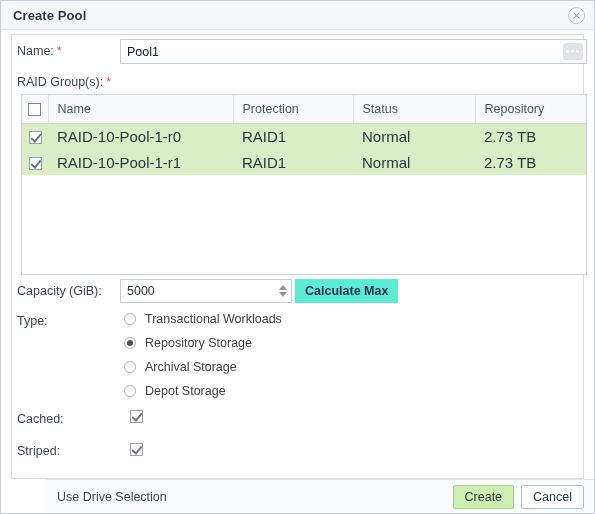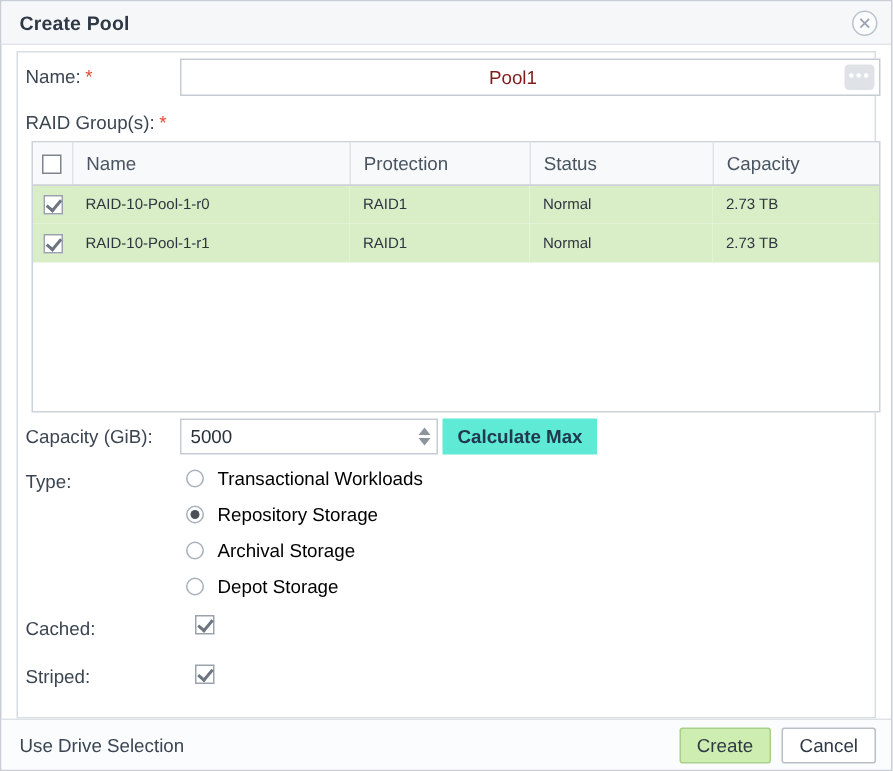--- a/index.html
+++ b/index.html
@@ -55,22 +55,22 @@
   }
   .req{color:#e04b34;margin-left:3px;font-size:12.5px;}
   .name-label{position:absolute;left:5px;top:9px;}
   .name-field{
     position:absolute;left:108px;top:4px;width:467px;height:25px;
     border:1px solid #c6ccd3;background:#fff;box-sizing:border-box;
     display:flex;align-items:center;
   }
   .name-input{
     border:0;outline:0;background:transparent;
-    font-family:"Liberation Sans", sans-serif;font-size:12.5px;color:#7f1d1d;
-    padding:0 6px;height:23px;width:430px;text-align:center;
+    font-family:"Liberation Sans", sans-serif;font-size:12.5px;color:#0f172a;
+    padding:0 6px;height:23px;width:430px;
   }
   .dots-btn{
     position:absolute;right:3px;top:3px;width:20px;height:17px;
     background:#dfe3e8;border-radius:3px;
     display:flex;align-items:center;justify-content:center;
     color:#ffffff;font-size:11px;line-height:7px;letter-spacing:1px;
     cursor:pointer;box-sizing:border-box;
   }
   .raid-label{position:absolute;left:5px;top:40px;}
 
@@ -92,21 +92,21 @@
     height:28px;
     padding:0 0 0 9px;
     box-sizing:border-box;
     margin-left:32px;
   }
   table.grid th.chk-col{width:26px;padding:0;text-align:center;border-right:1px solid #dfe3e8;}
   table.grid th:last-child{border-right:0;}
   table.grid td{
     height:26px;
     padding:0 0 0 9px;
-    font-size:10px;color:#2d3640;
+    font-size:15px;color:#2d3640;
     border:0;
     box-sizing:border-box;
   }
   table.grid td.chk-col{width:26px;padding:0;text-align:center;}
   tr.selected td{background:#d9edc6;}
   tr.plain td{background:#ffffff;}
   tr.row-last td{border-bottom:1px solid #e6e9ed;}
   .col-name{width:185px;}
   .col-prot{width:120px;}
   .col-stat{width:122px;}
@@ -162,37 +162,38 @@
   .radio-row{display:flex;align-items:center;height:24px;}
   .radio{
     width:12px;height:12px;border-radius:50%;
     border:1px solid #a8b0b9;background:#fff;box-sizing:border-box;
     margin-right:9px;position:relative;cursor:pointer;flex:0 0 12px;
   }
   .radio.on::after{
     content:"";position:absolute;left:2px;top:2px;width:6px;height:6px;
     border-radius:50%;background:#4a5159;
   }
-  .radio-label{font-size:12.5px;color:#000000;}
+  .radio-label{font-size:12.5px;color:#404040;}
 
   
   .cached-label{position:absolute;left:5px;top:377px;}
   .cached-box{position:absolute;left:118px;top:375px;}
   .striped-label{position:absolute;left:5px;top:409px;}
   .striped-box{position:absolute;left:118px;top:408px;}
 
   
   .footer{
     flex:0 0 34px;height:34px;
     border-top:1px solid #dfe3e8;
     background:#fbfcfd;
     display:flex;align-items:center;
     padding:0 10px 0 12px;
     box-sizing:border-box;
     position:relative;
+    margin-left:44px;
   }
   .drive-link{font-size:12.5px;color:#3b4652;cursor:pointer;}
   .footer-btns{position:absolute;right:10px;top:5px;display:flex;gap:7px;}
   .btn{
     height:24px;min-width:56px;
     border:1px solid #b9c0c8;
     background:#fff;color:#2f3945;
     font-size:12.5px;
     display:flex;align-items:center;justify-content:center;
     padding:0 11px;cursor:pointer;box-sizing:border-box;border-radius:2px;
@@ -232,21 +233,21 @@
     <div class="table-wrap">
       <table class="grid">
         <thead>
           <tr>
             <th class="chk-col">
               <span class="cbox hdr"></span>
             </th>
             <th class="col-name">Name</th>
             <th class="col-prot">Protection</th>
             <th class="col-stat">Status</th>
-            <th class="col-avail">Capacity</th>
+            <th class="col-avail">Repository</th>
           </tr>
         </thead>
         <tbody>
           <tr class="selected">
             <td class="chk-col">
               <span class="cbox checked"></span>
             </td>
             <td>RAID-10-Pool-1-r0</td>
             <td>RAID1</td>
             <td>Normal</td>

